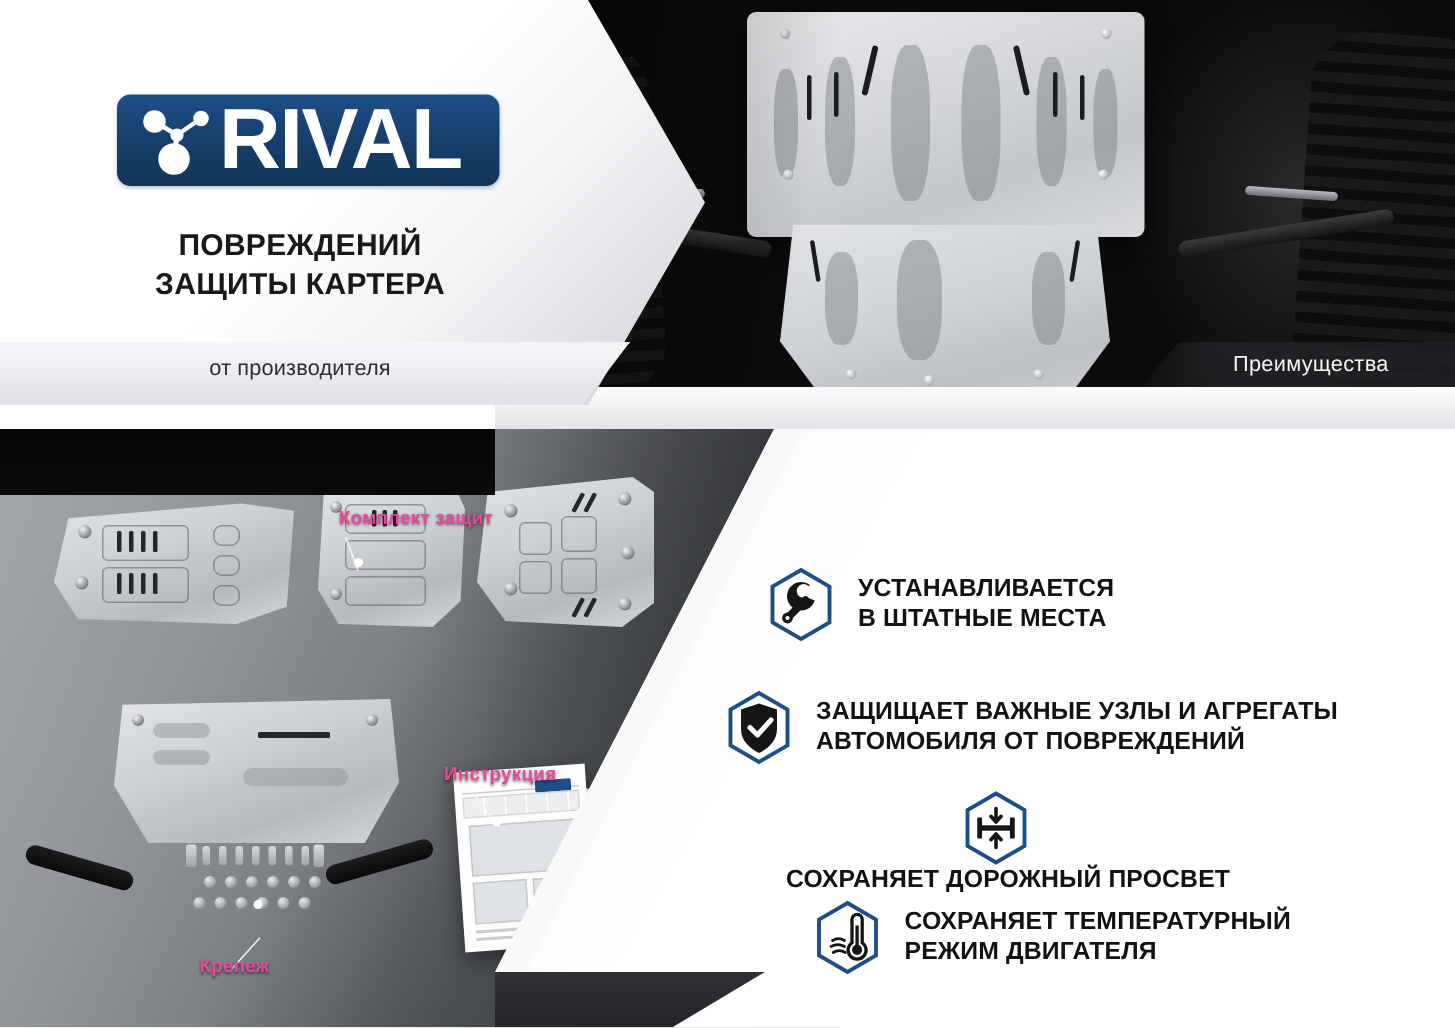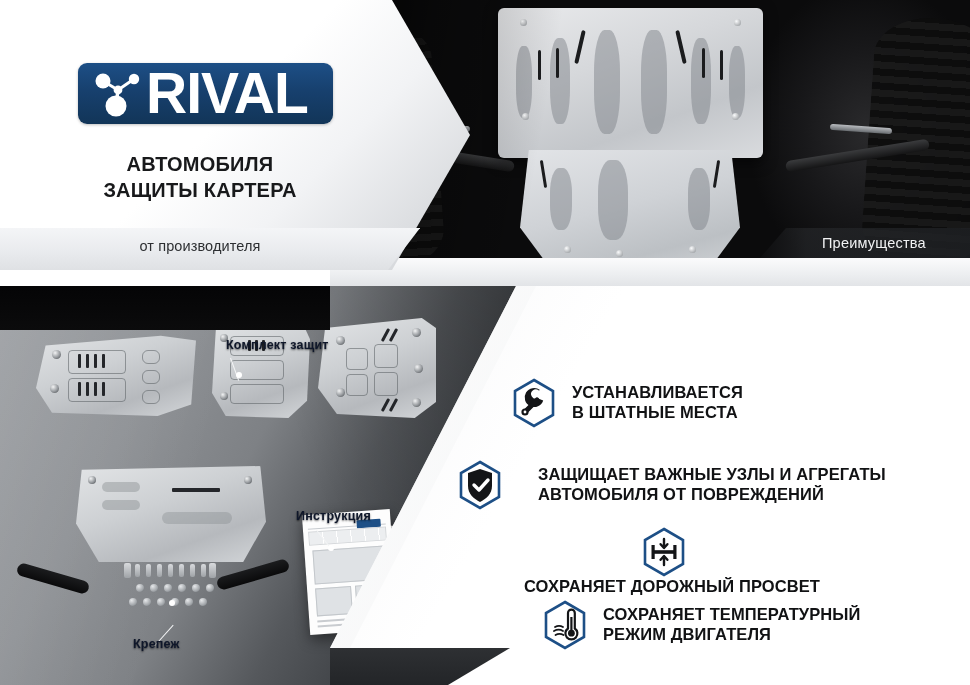--- a/index.html
+++ b/index.html
@@ -138,21 +138,21 @@
     box-shadow:0 6px 12px rgba(0,0,0,.45);
   }
   .plate .rcut{position:absolute;border:1px solid rgba(90,94,98,.55);border-radius:4px;}
   .plate .vent{position:absolute;background:#24262a;border-radius:1px;}
   .plate .hole{position:absolute;border-radius:50%;
     background:radial-gradient(circle at 35% 32%,#f2f3f4,#8d9195 60%,#3b3d40 100%);}
 
   .callout-line{position:absolute;background:#f3f4f5;}
   .callout-dot{position:absolute;width:6px;height:6px;border-radius:50%;background:#fff;}
   .callout-txt{
-    position:absolute;color:#0f172a;font-size:12.5px;font-weight:bold;
+    position:absolute;color:#ec4899;font-size:12.5px;font-weight:bold;
     letter-spacing:.2px;text-shadow:0 1px 2px rgba(0,0,0,.6);
     white-space:nowrap;
   }
 
   .bracket{
     position:absolute;height:13px;border-radius:7px;
     background:linear-gradient(180deg,#1b1c1e,#0a0a0b);
   }
   .bolt-sm{position:absolute;width:5px;height:13px;border-radius:2px;
     background:linear-gradient(180deg,#d8dadd,#9fa3a7);}
@@ -265,21 +265,21 @@
       <circle cx="44" cy="9" r="5.2" fill="#ffffff"></circle>
       <circle cx="28" cy="20" r="4.4" fill="#ffffff"></circle>
       <circle cx="26" cy="36" r="10.5" fill="#ffffff"></circle>
       <path d="M13 11 L28 20 L44 9" stroke="#ffffff" stroke-width="3" fill="none" stroke-linecap="round" stroke-linejoin="round"></path>
       <path d="M28 20 L26 36" stroke="#ffffff" stroke-width="3.4" fill="none" stroke-linecap="round"></path>
     </svg>
     <span class="logo-word">RIVAL</span>
   </div>
 
   <div class="hero-title">
-    <div>АВТОМОБИЛЯ</div>
+    <div>ПОВРЕЖДЕНИЙ</div>
     <div>ЗАЩИТЫ КАРТЕРА</div>
   </div>
   <div class="hero-sub">от производителя</div>
 
   <div class="photo-bottom">
     <div class="floor-sheen"></div>
 
     <div class="plate" style="left:36px;top:48px;width:160px;height:82px;border-radius:6px;
                 clip-path:polygon(6% 14%,78% 2%,100% 8%,97% 86%,76% 100%,10% 96%,0 66%);">
       <div class="rcut" style="left:32px;top:16px;width:56px;height:22px;"></div>
@@ -414,21 +414,21 @@
         <path d="M31 12 a9.5 9.5 0 1 0 3.2 10.4 l-5.6 -2.2 a4.6 4.6 0 1 1 1.2 -7.6 Z" fill="#141517" transform="translate(-3,0)"></path>
         <path d="M25 22 L13 34" stroke="#141517" stroke-width="5" stroke-linecap="round"></path>
         <circle cx="13" cy="34" r="3.6" fill="#141517"></circle>
         <circle cx="13" cy="34" r="1.4" fill="#ffffff"></circle>
       </svg>
     </span>
     <span class="ftext">УСТАНАВЛИВАЕТСЯ
 В ШТАТНЫЕ МЕСТА</span>
   </div>
 
-  <div class="frow" style="left:458px;top:460px;gap:20px;">
+  <div class="frow" style="left:484px;top:460px;">
     <span class="hex">
       <svg width="44" height="50" viewBox="0 0 44 50">
         <polygon points="22,2 41,13 41,37 22,48 3,37 3,13" fill="#ffffff" stroke="#1d4f86" stroke-width="2.6"></polygon>
         <path d="M22 9 L34 13 V26 C34 34 28 39 22 42 C16 39 10 34 10 26 V13 Z" fill="#141517"></path>
         <path d="M16 25 l5 5 l9 -10" stroke="#ffffff" stroke-width="3.4" fill="none" stroke-linecap="round" stroke-linejoin="round"></path>
       </svg>
     </span>
     <span class="ftext">ЗАЩИЩАЕТ ВАЖНЫЕ УЗЛЫ И АГРЕГАТЫ
 АВТОМОБИЛЯ ОТ ПОВРЕЖДЕНИЙ</span>
   </div>

